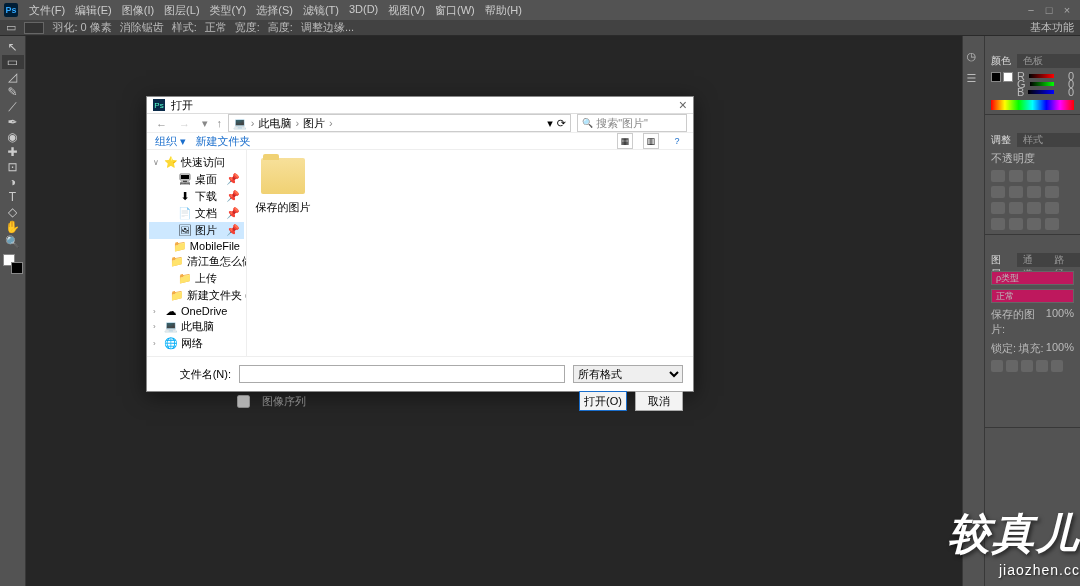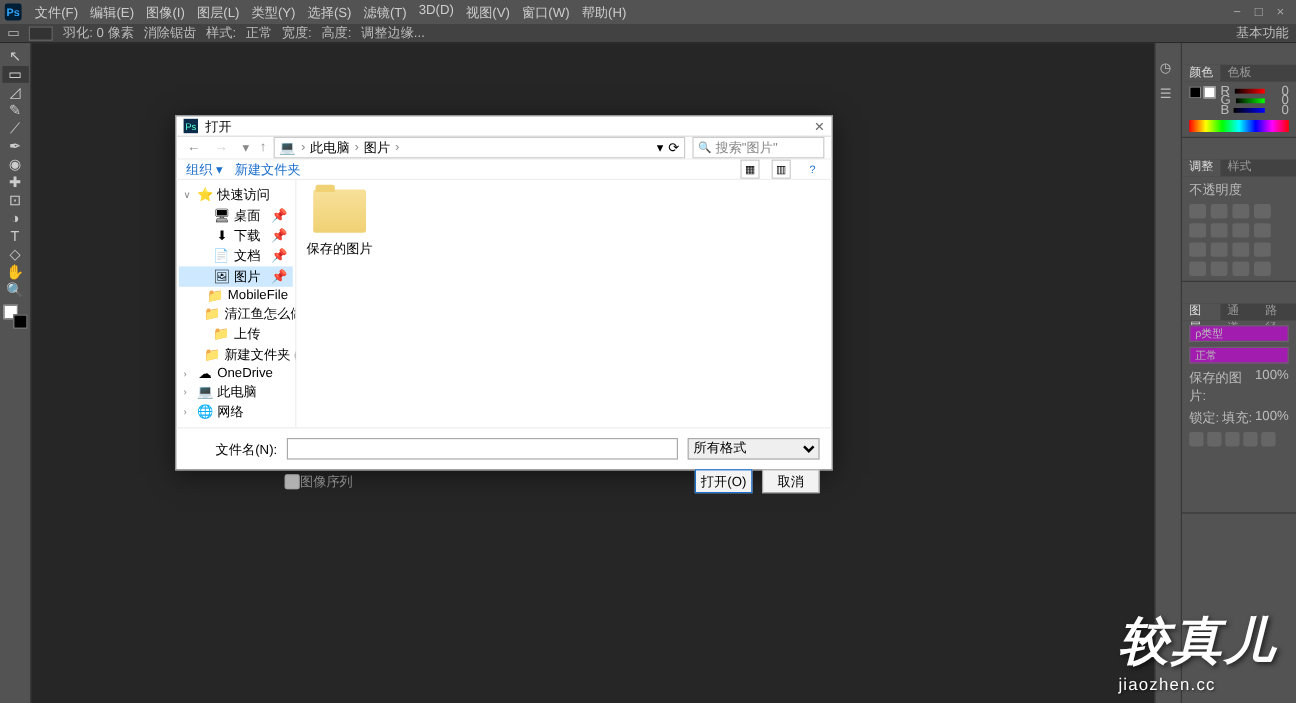--- a/index.html
+++ b/index.html
@@ -34,21 +34,21 @@
 .color-panel .slider{height:8px;display:flex;align-items:center;gap:4px;}
 .color-panel .slider .track{flex:1;height:4px;background:linear-gradient(90deg,#000,#f00);}
 .color-panel .slider .val{width:16px;text-align:right;}
 .color-panel .sw{display:flex;gap:2px;}
 .color-panel .sw div{width:10px;height:10px;border:1px solid #888;}
 .adj-panel .body{display:flex;flex-direction:column;gap:4px;}
 .icon-row{display:flex;gap:4px;flex-wrap:wrap;}
 .icon-row .ic{width:14px;height:12px;background:#666;border-radius:2px;}
 .layers-panel .body{height:160px;}
 .layers-panel .selects{display:flex;gap:4px;margin-bottom:4px;}
-.layers-panel .selects .sel{flex:1;height:14px;background:#a21caf;border:1px solid #666;font-size:9px;padding:0 4px;line-height:12px;}
+.layers-panel .selects .sel{flex:1;height:14px;background:#be185d;border:1px solid #666;font-size:9px;padding:0 4px;line-height:12px;}
 .layers-panel .row{display:flex;justify-content:space-between;font-size:9px;margin-bottom:4px;}
 .layers-panel .locks{display:flex;gap:3px;margin-bottom:4px;}
 .layers-panel .locks .lk{width:12px;height:12px;background:#666;border-radius:2px;}
 
 
 .dialog{position:absolute;left:120px;top:60px;width:548px;height:296px;background:#fff;border:1px solid #888;box-shadow:0 4px 20px rgba(0,0,0,.5);display:flex;flex-direction:column;}
 .dialog .dtitle{height:20px;display:flex;align-items:center;padding:0 6px;border-bottom:1px solid #ddd;}
 .dialog .dtitle .dico{width:12px;height:12px;background:#0a2b4a;color:#5fc;font-size:8px;display:flex;align-items:center;justify-content:center;margin-right:6px;}
 .dialog .dtitle .close{margin-left:auto;color:#666;cursor:pointer;font-size:14px;}
 .dialog .dnav{height:24px;display:flex;align-items:center;padding:0 6px;gap:6px;border-bottom:1px solid #eee;}
@@ -75,25 +75,25 @@
 .dialog .folder .fic{width:44px;height:36px;background:linear-gradient(#f7e09a,#f0d173);border-radius:2px;position:relative;}
 .dialog .folder .fic::before{content:"";position:absolute;top:-4px;left:2px;width:16px;height:6px;background:#f0d173;border-radius:2px 2px 0 0;}
 .dialog .folder.sel{background:#cde8ff;padding:4px;border-radius:2px;}
 .dialog .folder .flabel{margin-top:6px;}
 .dialog .dfoot{padding:8px 10px 10px;border-top:1px solid #eee;display:flex;flex-direction:column;gap:8px;}
 .dialog .frow{display:flex;align-items:center;gap:8px;}
 .dialog .frow .flab{width:74px;text-align:right;}
 .dialog .frow input[type=text]{flex:1;height:18px;border:1px solid #aaa;padding:0 4px;}
 .dialog .frow select{width:110px;height:18px;border:1px solid #aaa;}
 .dialog .brow{display:flex;justify-content:flex-end;gap:8px;align-items:center;}
-.dialog .brow .chk{margin-right:auto;display:flex;align-items:center;gap:0;color:#888;margin-left:80px;}
+.dialog .brow .chk{margin-right:auto;display:flex;align-items:center;gap:12px;color:#888;margin-left:80px;}
 .dialog .brow button{width:48px;height:20px;border:1px solid #aaa;background:#f3f3f3;cursor:pointer;}
 .dialog .brow button.primary{border:1px solid #1a6ecc;}
 
-.watermark{position:absolute;right:16px;bottom:8px;color:#fff;text-align:left;pointer-events:none;}
+.watermark{position:absolute;right:0;bottom:8px;color:#fff;text-align:right;pointer-events:none;}
 .watermark .big{font-size:42px;font-weight:900;font-style:italic;text-shadow:2px 2px 4px rgba(0,0,0,.6);letter-spacing:2px;}
 .watermark .small{font-size:14px;letter-spacing:1px;text-shadow:1px 1px 2px rgba(0,0,0,.6);}
 </style>
 </head>
 <body>
 
 <div class="titlebar">
   <div class="ps-logo">Ps</div>
   <div id="menu-host" style="display:flex;">
       <span class="menu-item">文件(F)</span>

